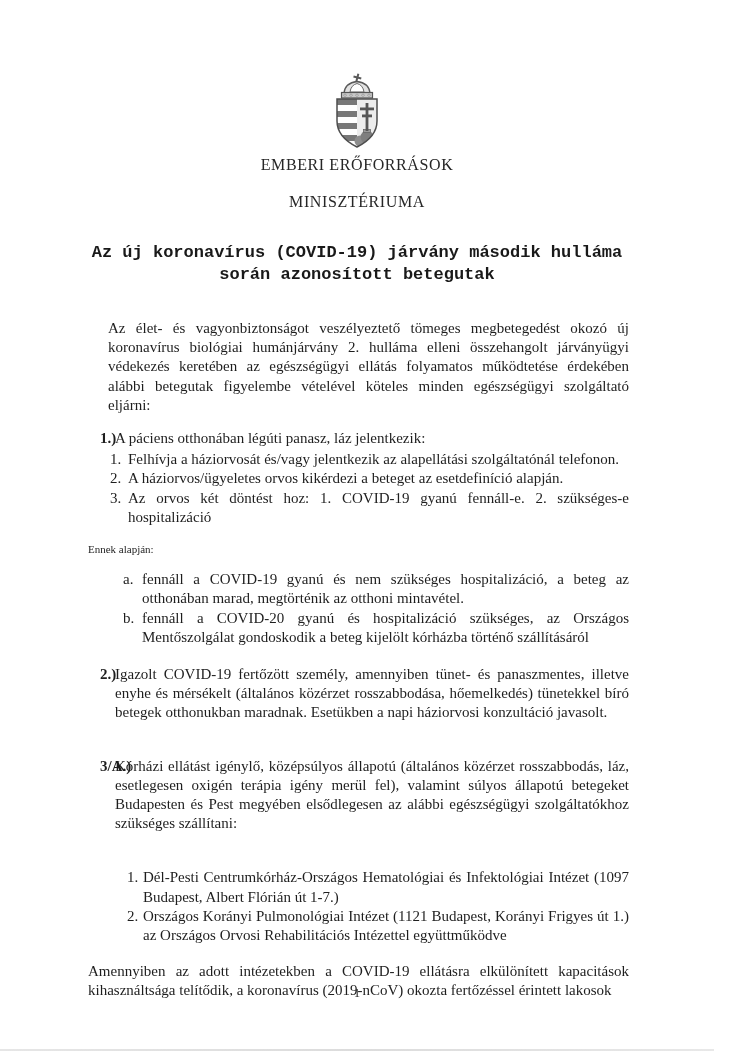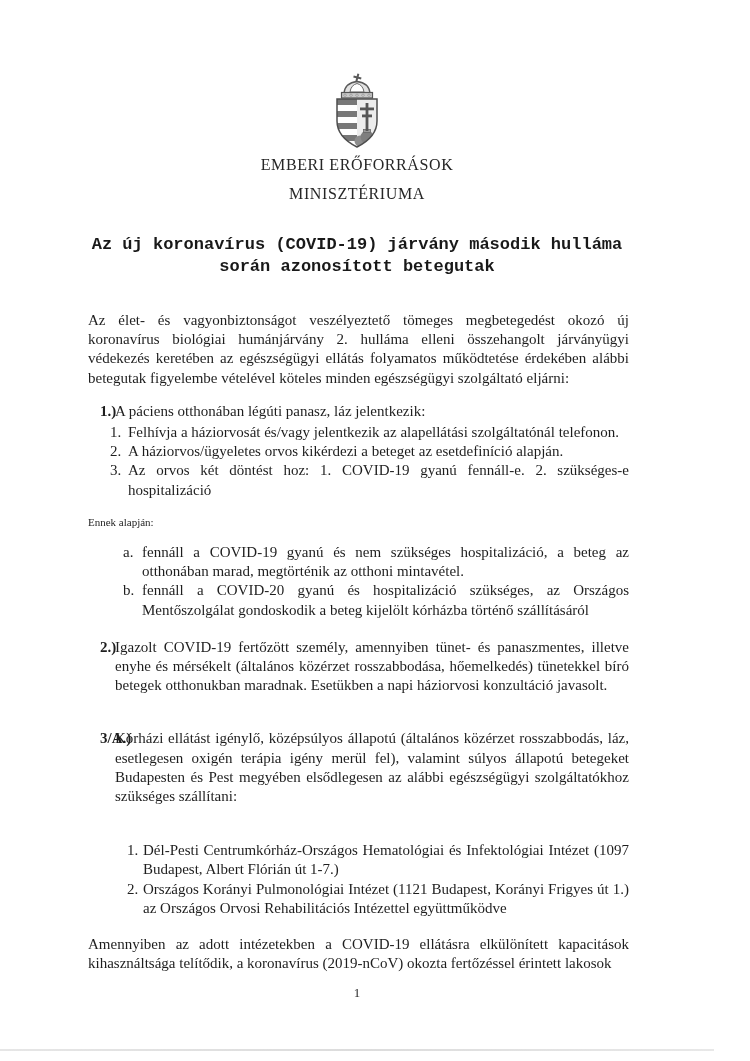--- a/index.html
+++ b/index.html
@@ -17,39 +17,39 @@
   .crest { width: 58px; margin: 73px auto 0 auto; }
   .crest svg { display: block; }
 
   .org-line {
     text-align: center;
     font-size: 16px;
     letter-spacing: 0.6px;
     color: #262626;
   }
   .org1 { margin-top: 7px; }
-  .org2 { margin-top: 11px; }
+  .org2 { margin-top: 19px; }
 
   .title {
     margin: 31px 78px 0 78px;
     text-align: center;
     font-size: 17px;
     font-weight: 700;
     line-height: 22px;
     color: #191919;
     font-family: Liberation Mono, monospace;
   }
 
   .para {
     font-size: 15px;
     line-height: 19.2px;
     text-align: justify;
     margin: 0;
   }
-  .intro { margin-top: 33px; }
+  .intro { margin-top: 33px; margin-left: 20px; }
 
   .bold { font-weight: 400; }
 
   
   .section {
     position: relative;
     margin-top: 14px;
     padding-left: 27px;
     font-size: 15px;
     line-height: 19.2px;

